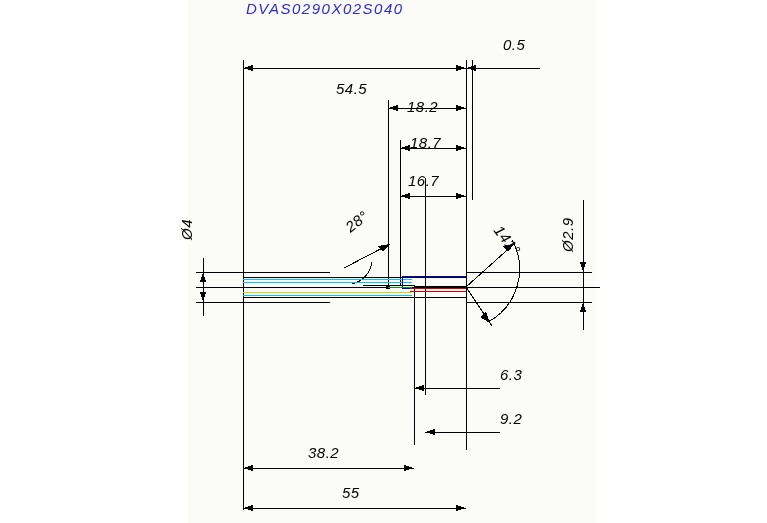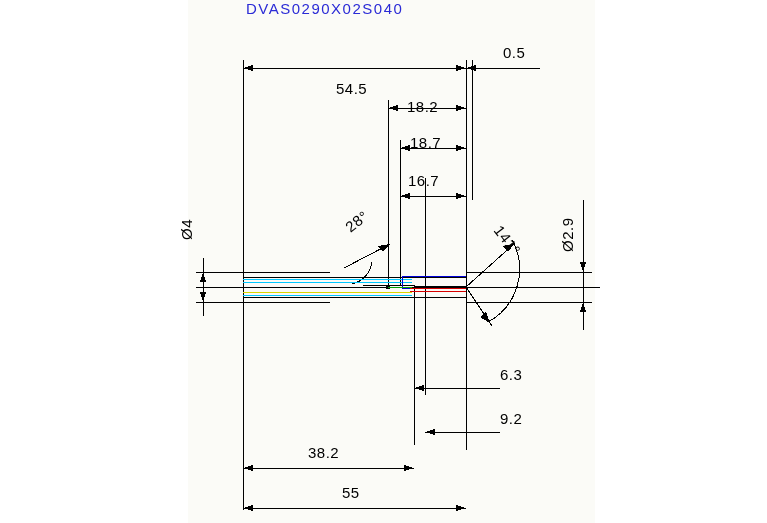--- a/index.html
+++ b/index.html
@@ -1,17 +1,17 @@
 <!DOCTYPE html>
 <html><head>
 <meta charset="utf-8">
 <style>
   html,body{margin:0;padding:0;background:#ffffff;}
   body{font-family:"Liberation Sans",sans-serif;}
-  #stage{position:relative;width:767px;height:523px;background:#ffffff;overflow:hidden;}
+  #stage{position:relative;width:767px;height:523px;background:#ffffff;overflow:hidden;font-style:italic;}
   #canvas{position:absolute;left:188px;top:0;width:407px;height:523px;background:#fbfbf7;}
   svg{position:absolute;left:0;top:0;width:767px;height:523px;}
   .lbl{position:absolute;color:#000;font-size:15px;letter-spacing:0.5px;white-space:nowrap;}
   .title{position:absolute;color:#2b2bd6;font-size:15px;letter-spacing:1.5px;white-space:nowrap;}
   .vert{transform-origin:left top;}
 </style>
 </head>
 <body>
 
 <div id="stage">
@@ -108,21 +108,21 @@
       <line x1="402" y1="288" x2="466" y2="288" stroke="#0000d8"></line>
       <line x1="410" y1="288" x2="466" y2="288" stroke="#d80000"></line>
       <line x1="410" y1="291" x2="466" y2="291" stroke="#d80000"></line>
       <line x1="388" y1="287" x2="412" y2="287" stroke="#00a000"></line>
     </g>
   </svg>
 
   <div class="title" style="left:246px;top:0px;">DVAS0290X02S040</div>
 
   <div class="lbl" style="left:336px;top:44px;margin-top:36px;">54.5</div>
-  <div class="lbl" style="left:503px;top:44px;">0.5</div>
+  <div class="lbl" style="left:503px;top:36px;">0.5</div>
   <div class="lbl" style="left:407px;top:98px;">18.2</div>
   <div class="lbl" style="left:410px;top:126px;margin-top:8px;">18.7</div>
   <div class="lbl" style="left:408px;top:172px;">16.7</div>
   <div class="lbl" style="left:308px;top:444px;">38.2</div>
   <div class="lbl" style="left:342px;top:484px;">55</div>
   <div class="lbl" style="left:500px;top:366px;">6.3</div>
   <div class="lbl" style="left:500px;top:410px;">9.2</div>
 
   <div class="lbl vert" style="left:178px;top:240px;transform:rotate(-90deg);">Ø4</div>
   <div class="lbl vert" style="left:559px;top:252px;transform:rotate(-90deg);">Ø2.9</div>

